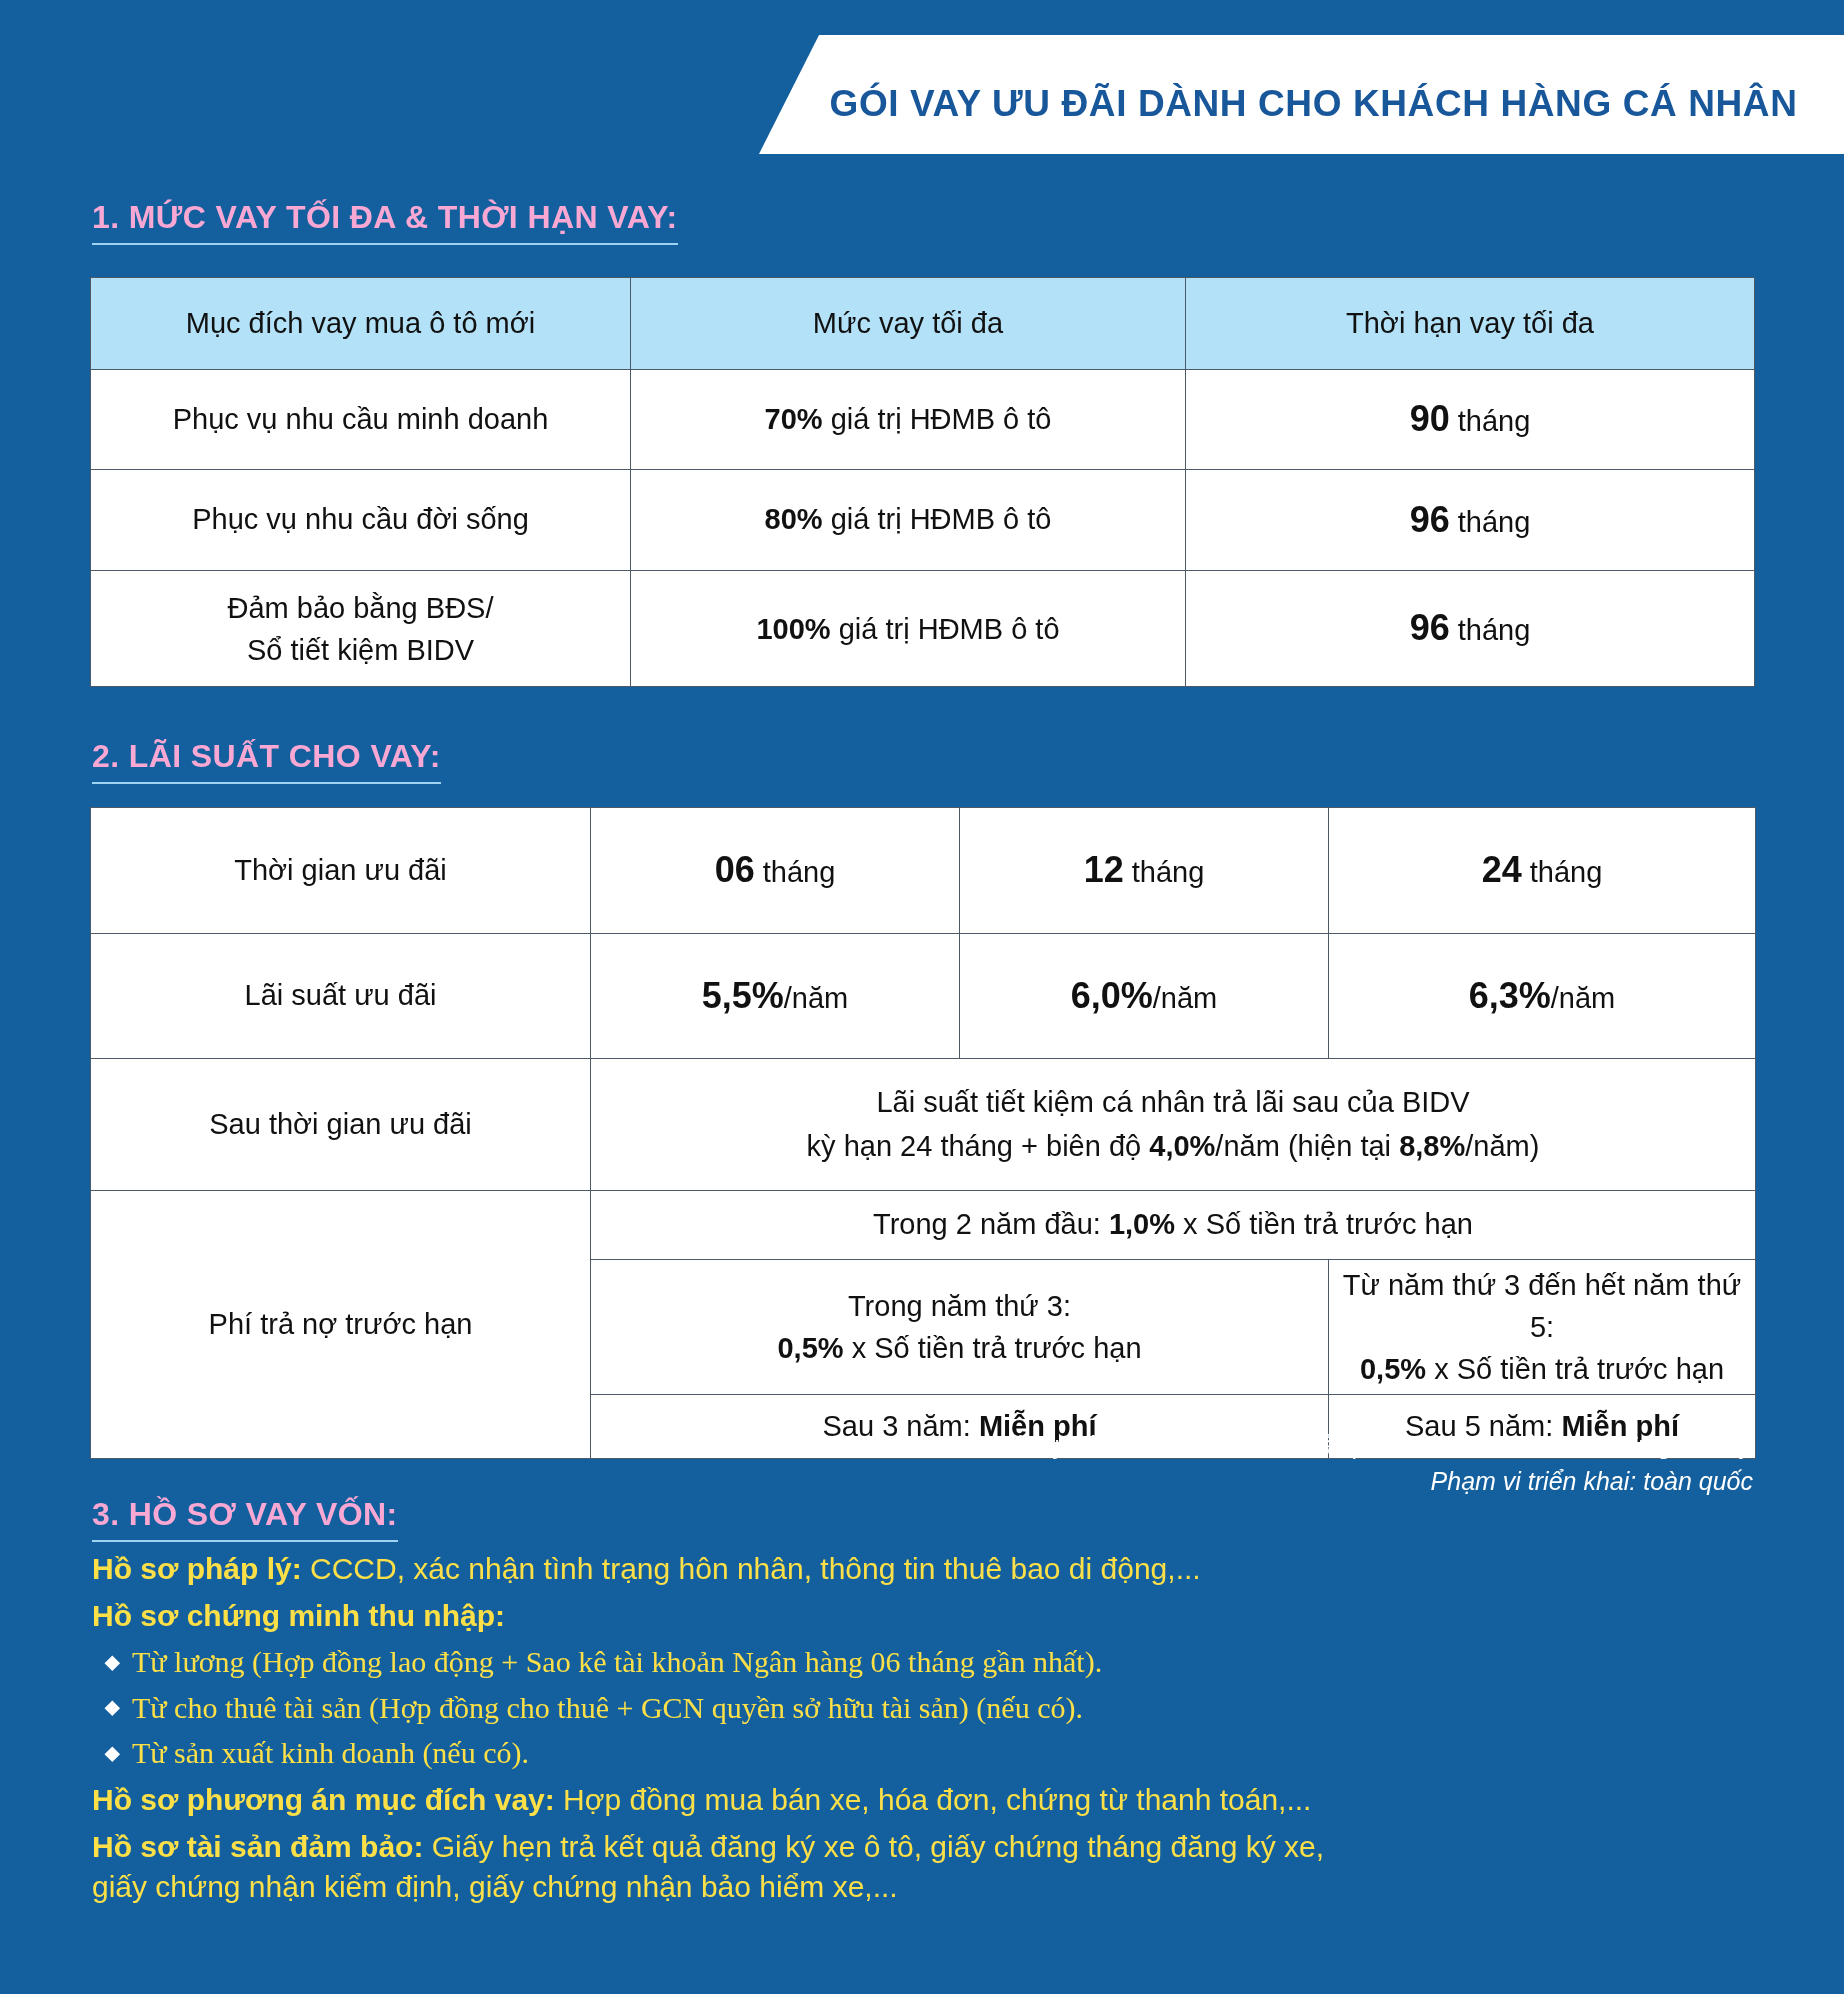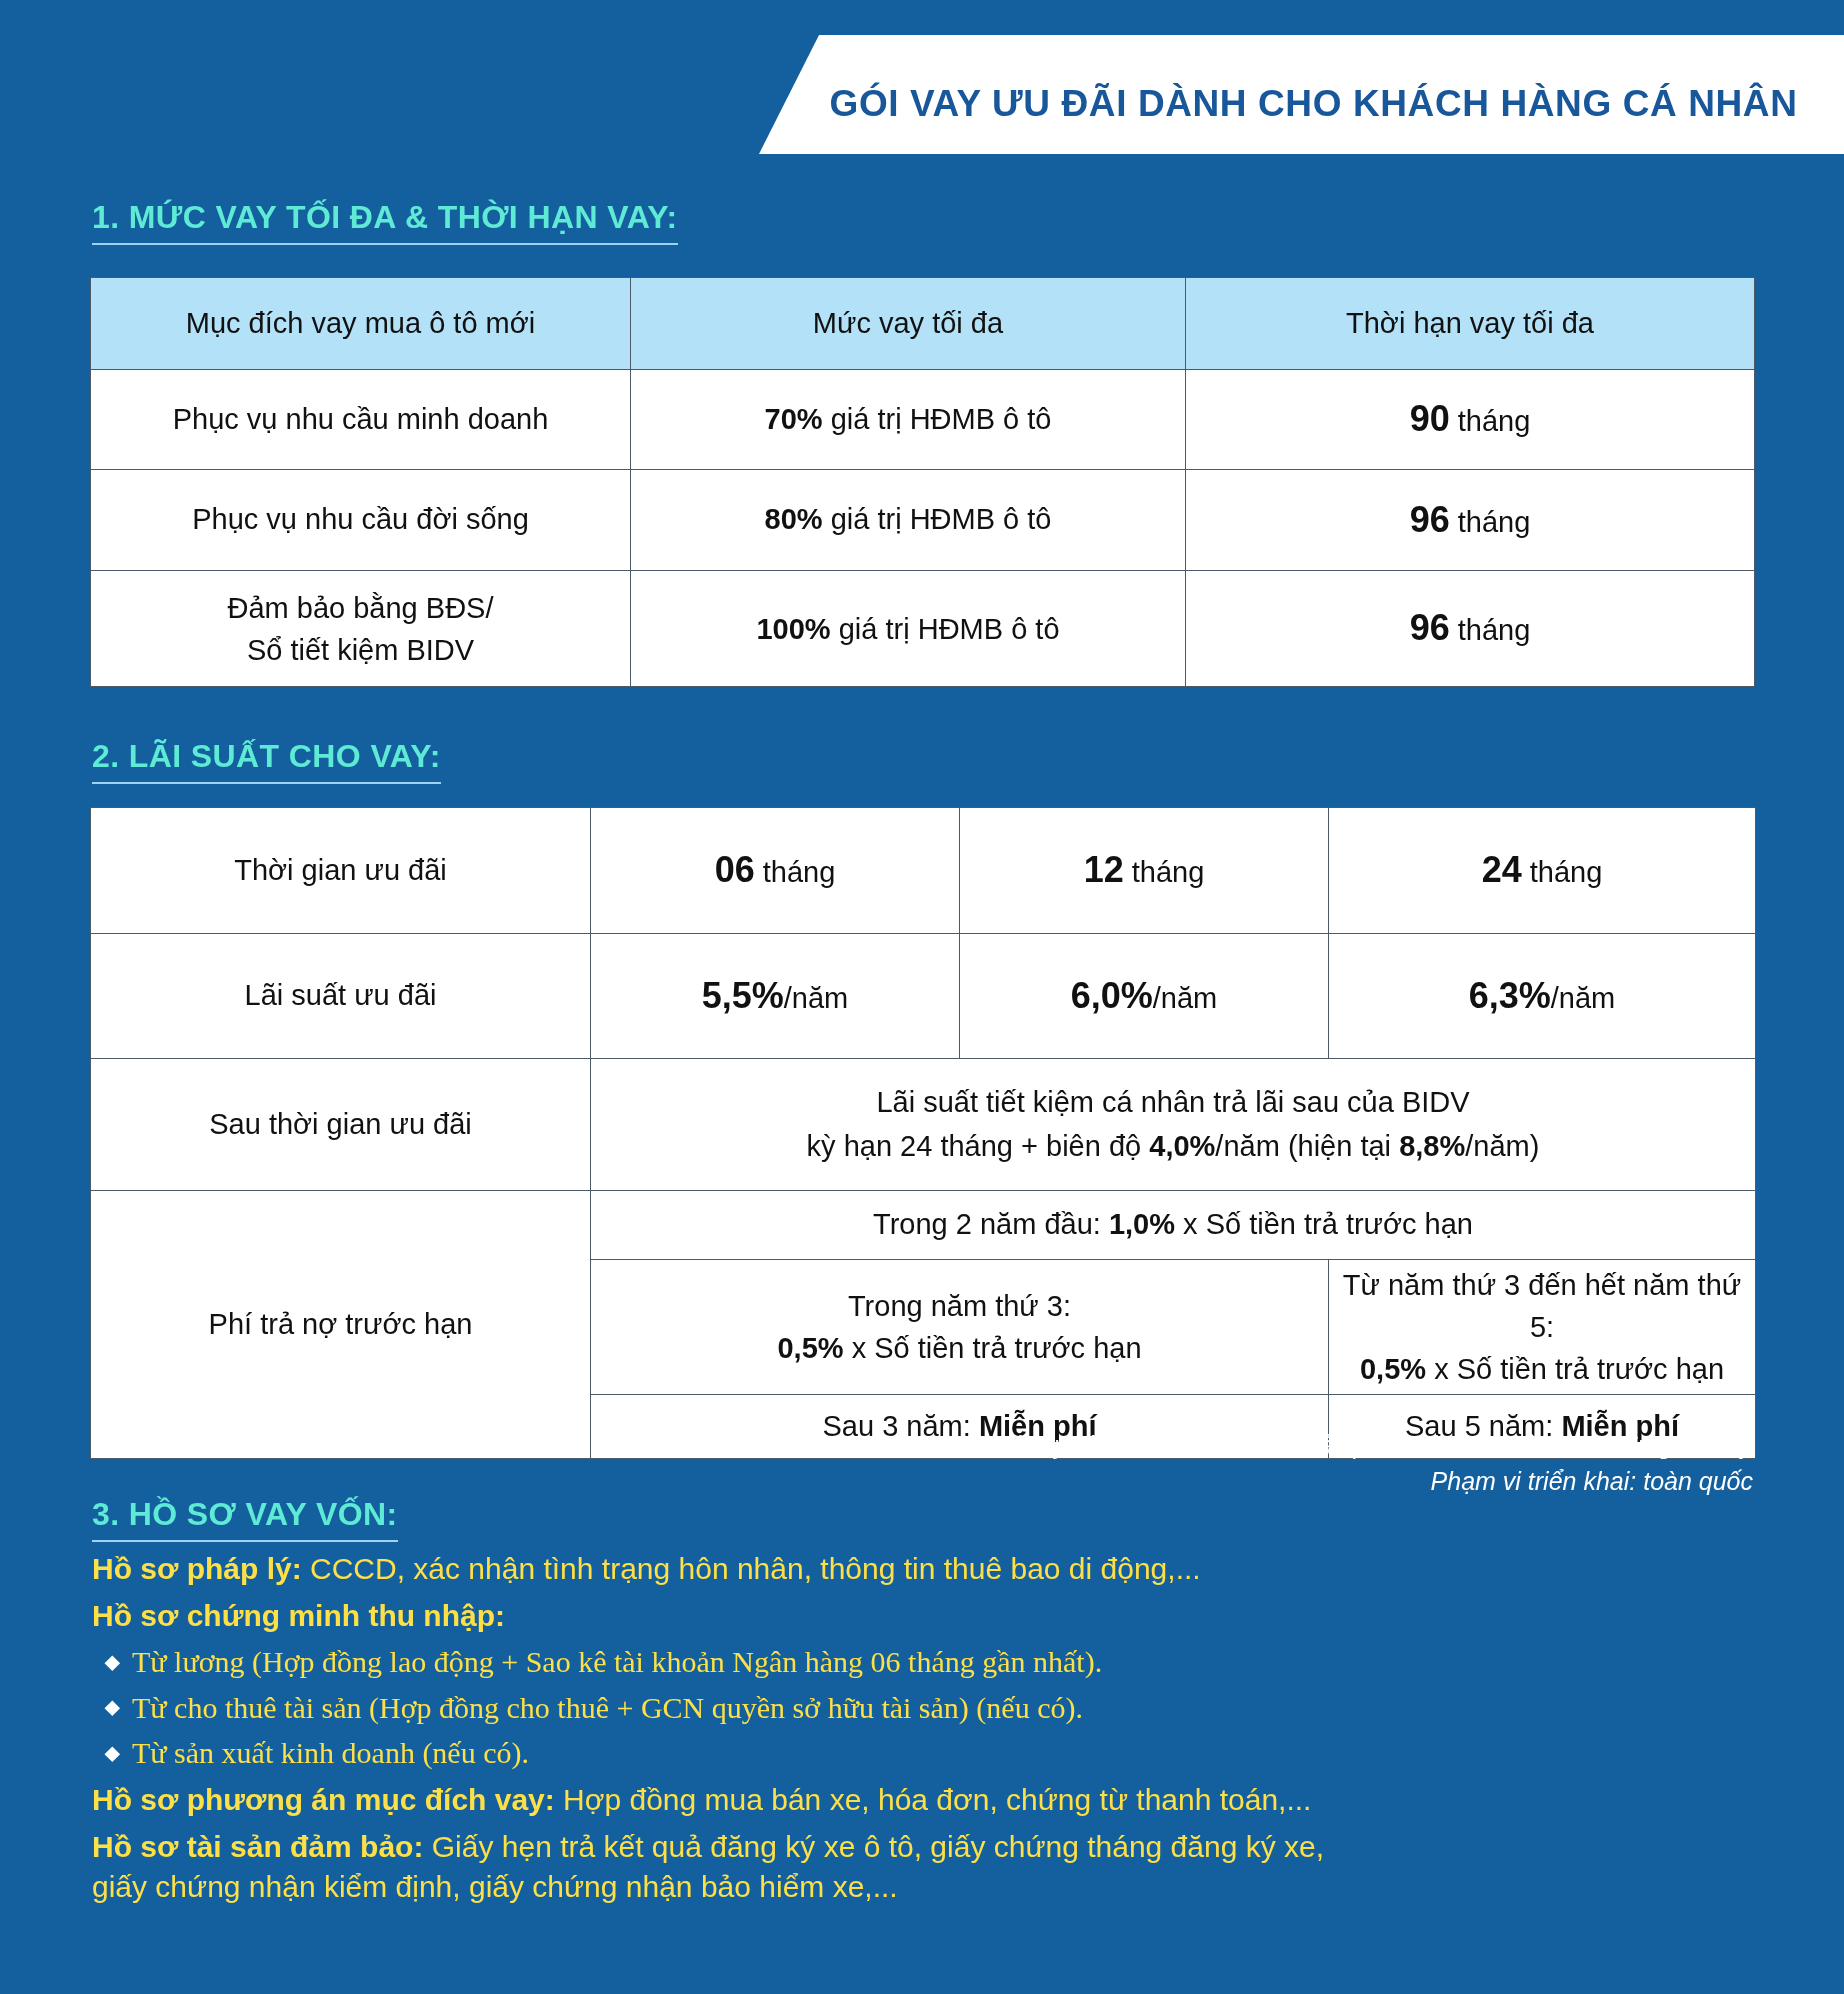--- a/index.html
+++ b/index.html
@@ -52,21 +52,21 @@
     letter-spacing: 0.6px;
     text-align: center;
     font-family: "Liberation Sans", sans-serif;
     padding-left: 38px;
     box-sizing: border-box;
   }
 
   
   .sec-heading {
     position: absolute;
-    color: #5eead4;
+    color: #f9a8d4;
     font-size: 32px;
     font-weight: bold;
     letter-spacing: 0.4px;
     padding-bottom: 6.7px;
     border-bottom: 2.9px solid #9ed3f2;
     white-space: nowrap;
   }
   #sec1-heading { left: 92px; top: 199px; }
   #sec2-heading { left: 92px; top: 738px; }
   #sec3-heading { left: 92px; top: 1496px; }

